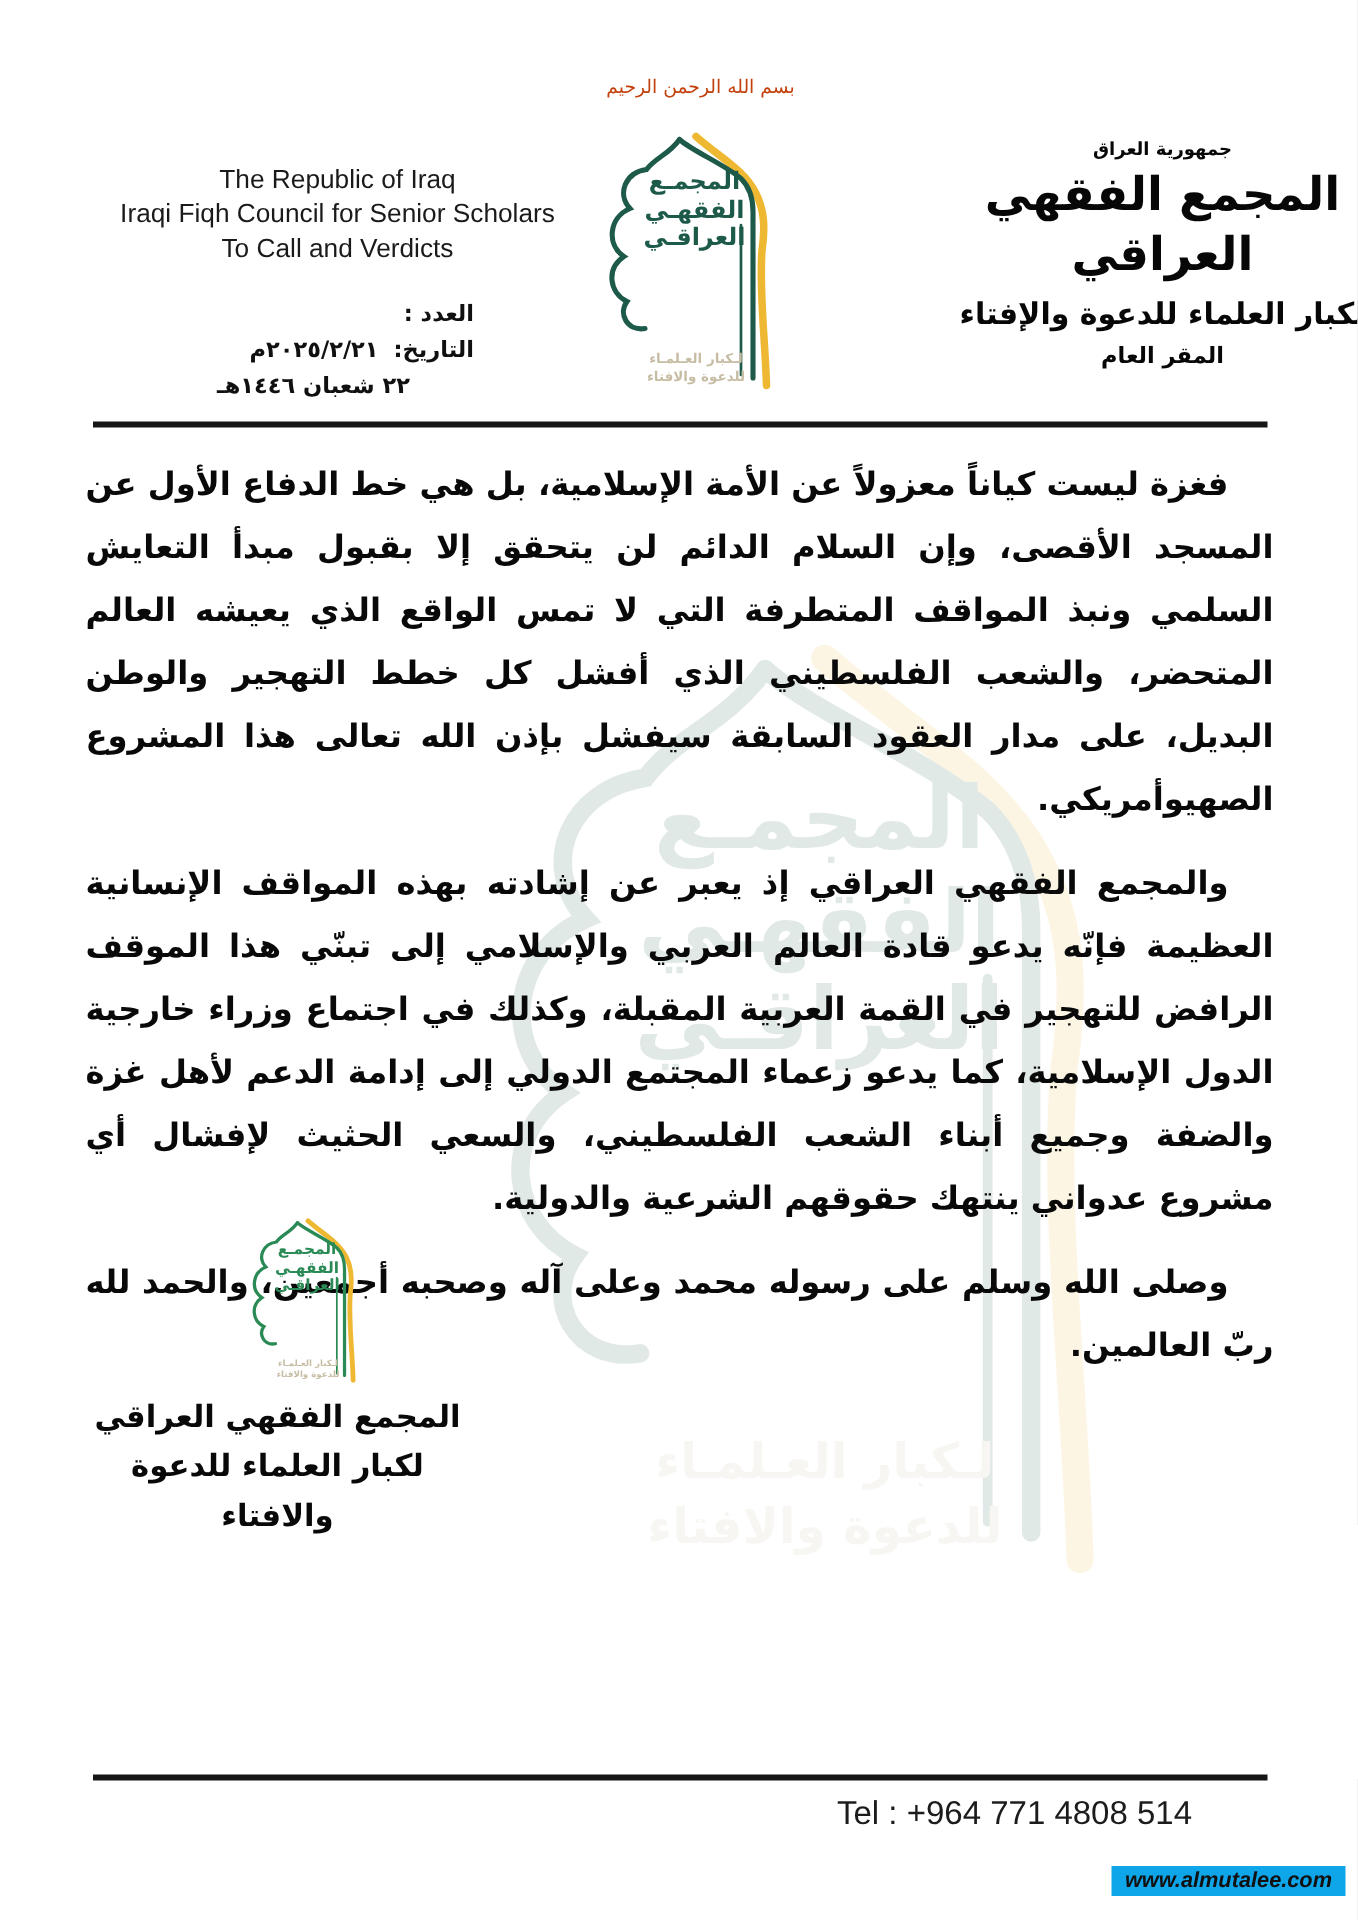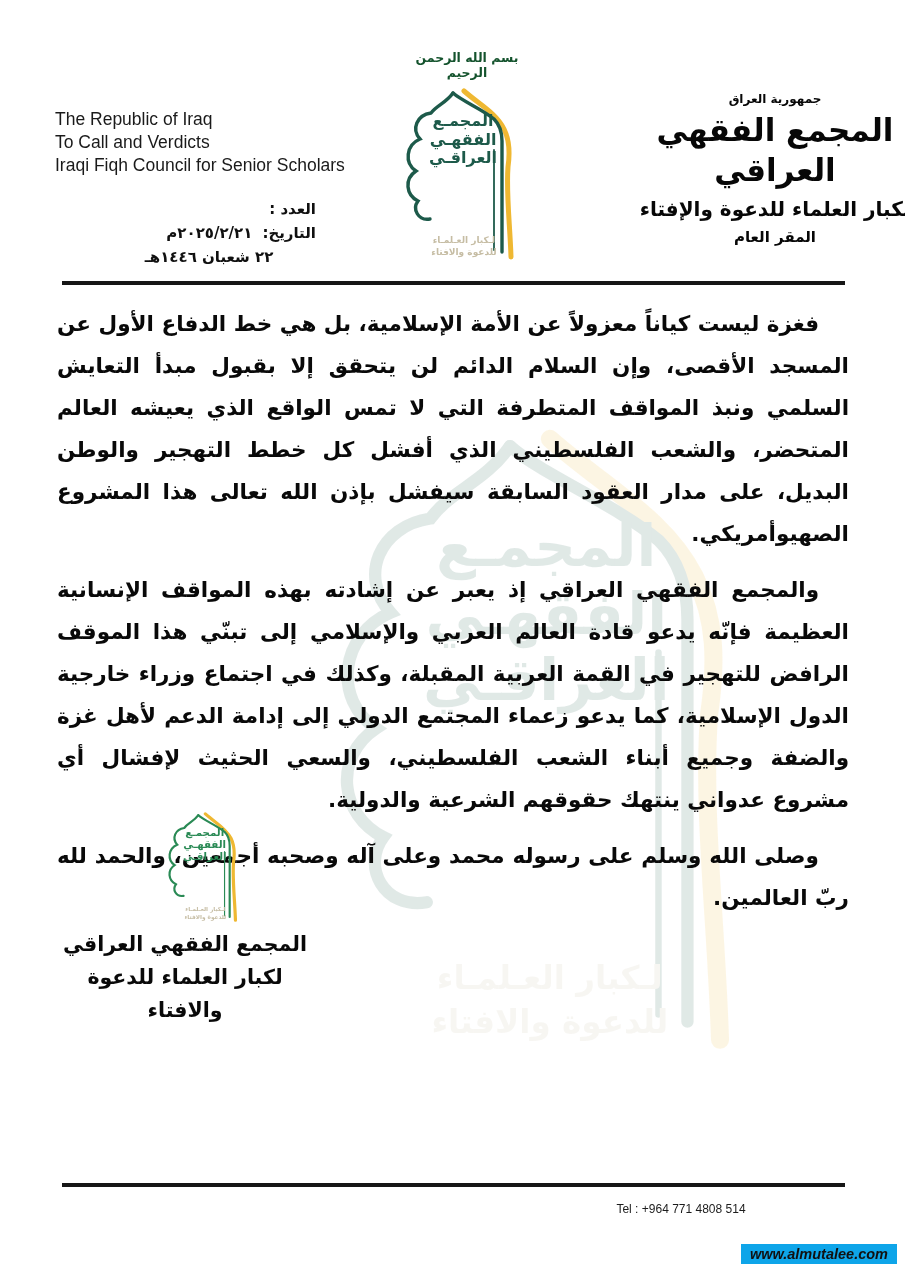--- a/index.html
+++ b/index.html
@@ -9,30 +9,30 @@
   html,body{background:#e9e9e9;}
   .page{
     position:relative; width:905px; height:1280px; margin:0 auto;
     background:#ffffff; overflow:hidden;
     font-family:"DejaVu Sans", sans-serif; color:var(--ink);
   }
   .en{font-family:"Liberation Sans","DejaVu Sans",sans-serif;}
   .abs{position:absolute;}
 
   
-  .header-english{left:55px; top:108px; width:340px; text-align:left;
+  .header-english{left:55px; top:108px; width:340px; text-align:center;
     font-size:17.5px; line-height:23px; color:#1a1a1a;}
   .header-meta{left:88px; top:200px; width:228px; direction:rtl;
     font-weight:bold; font-size:15px; color:#101010;}
   .header-meta .row{display:flex; gap:10px; align-items:baseline;}
   .header-meta .num-label{margin-bottom:6px;}
   .header-meta .hijri{margin-top:6px; padding-left:14px; text-align:center;}
 
   .bismillah{left:398px; top:50px; width:138px; text-align:center;
-    font-size:12.5px; font-weight:bold; color:#14532d; letter-spacing:.5px;}
+    font-size:12.5px; font-weight:normal; color:#c2410c; letter-spacing:.5px;}
 
   
   .logo{width:150px; height:180px;}
   .logo svg{position:absolute; inset:0;}
   .logo .logo-title{position:absolute; right:40px; top:24px; width:74px;
     text-align:center; direction:rtl; color:var(--green);
     font-weight:bold; font-size:16px; line-height:18.5px;}
   .logo .logo-sub{position:absolute; right:33px; top:146px; width:86px;
     text-align:center; direction:rtl; color:var(--tan);
     font-weight:bold; font-size:9px; line-height:12px;}
@@ -67,22 +67,22 @@
     color:#090909;}
   .body-text p.indent{text-indent:30px;}
   .body-text p + p{margin-top:14px;}
 
   
   .signature{left:60px; top:928px; width:250px; direction:rtl; text-align:center;
     font-weight:bold; font-size:20.5px; line-height:33px; color:#090909;}
 
   
   .footer-left{left:95px; top:1198px; font-size:16px; line-height:22px; color:#1c1c1c;}
-  .footer-right{left:558px; top:1198px; width:246px; text-align:center;
-    font-size:12px; line-height:22px; color:#1c1c1c;}
+  .footer-right{left:558px; top:1198px; width:246px; text-align:left;
+    font-size:22px; line-height:22px; color:#1c1c1c;}
   .site-badge{right:8px; top:1244px; background:#0ea5e9; color:#111;
     font-weight:bold; font-style:italic; font-size:14.5px; padding:2px 9px;}
 </style>
 </head>
 <body>
 
 <div class="page">
 
   <div class="abs logo watermark" aria-hidden="true">
     <svg viewBox="0 0 150 180">
@@ -97,22 +97,22 @@
       <div>العراقـي</div>
     </div>
     <div class="logo-sub">
       <div>لـكبار العـلمـاء</div>
       <div>للدعوة والافتاء</div>
     </div>
   </div>
 
   <div class="abs en header-english">
     <div>The Republic of Iraq</div>
+    <div>Iraqi Fiqh Council for Senior Scholars</div>
     <div>To Call and Verdicts</div>
-    <div>Iraqi Fiqh Council for Senior Scholars</div>
   </div>
 
   <div class="abs header-meta">
     <div class="num-label">العدد :</div>
     <div class="row">
       <span>التاريخ:</span>
       <span>٢٠٢٥/٢/٢١م</span>
     </div>
     <div class="hijri">٢٢ شعبان ١٤٤٦هـ</div>
   </div>

